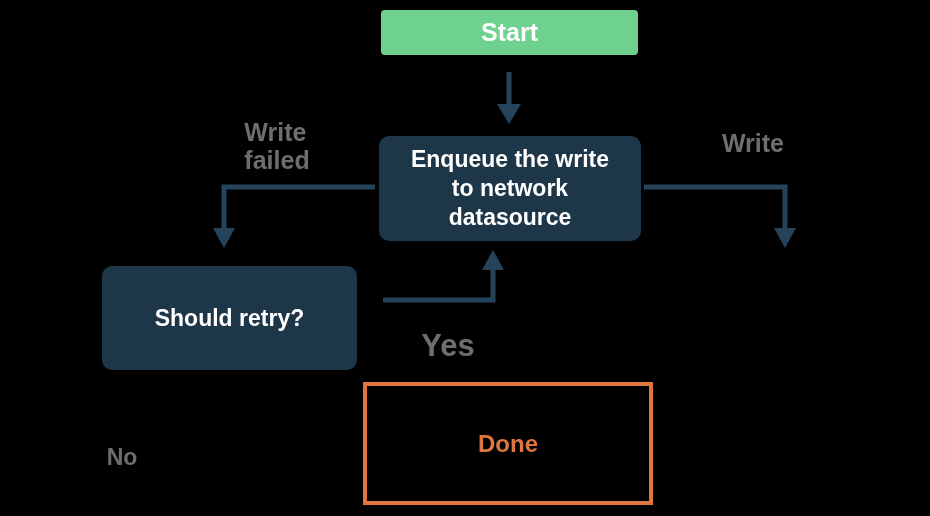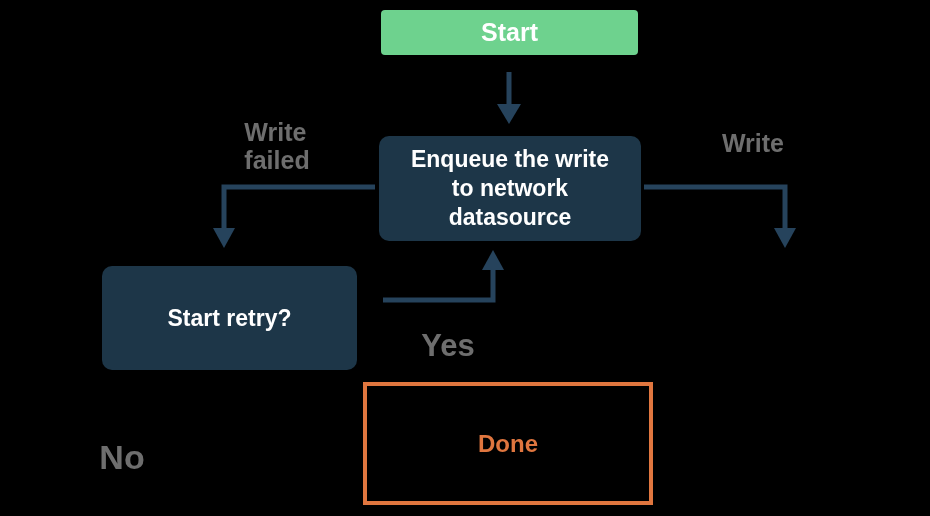--- a/index.html
+++ b/index.html
@@ -84,21 +84,21 @@
     font-weight: bold;
     white-space: nowrap;
   }
   .edge-label-two-line {
     font-size: 25px;
     line-height: 28px;
   }
   .label-write-failed    { left: 277px; top: 146px; }
   .label-write-succeeded { left: 753px; top: 143px; }
   .label-yes { left: 448px; top: 346px; font-size: 31px; }
-  .label-no  { left: 122px; top: 457px; font-size: 34px; }
+  .label-no  { left: 122px; top: 457px; font-size: 23px; }
 </style>
 </head>
 <body>
 
 <div class="canvas">
 
   <svg class="arrows" viewBox="0 0 930 516">
     <g>
       <line class="edge-line" x1="509" y1="72" x2="509" y2="105"></line>
       <polygon class="edge-head" points="497,104 521,104 509,124"></polygon>
@@ -119,21 +119,21 @@
 
   <div class="node node-start">
     <span>Start</span>
   </div>
 
   <div class="node node-process node-enqueue">
     <span>Enqueue the write to network datasource</span>
   </div>
 
   <div class="node node-process node-should-retry">
-    <span>Start retry?</span>
+    <span>Should retry?</span>
   </div>
 
 
   <div class="node node-done">
     <span>Done</span>
   </div>
 
   <div class="edge-label edge-label-two-line label-write-failed">
     <div>Write</div>
     <div>failed</div>

